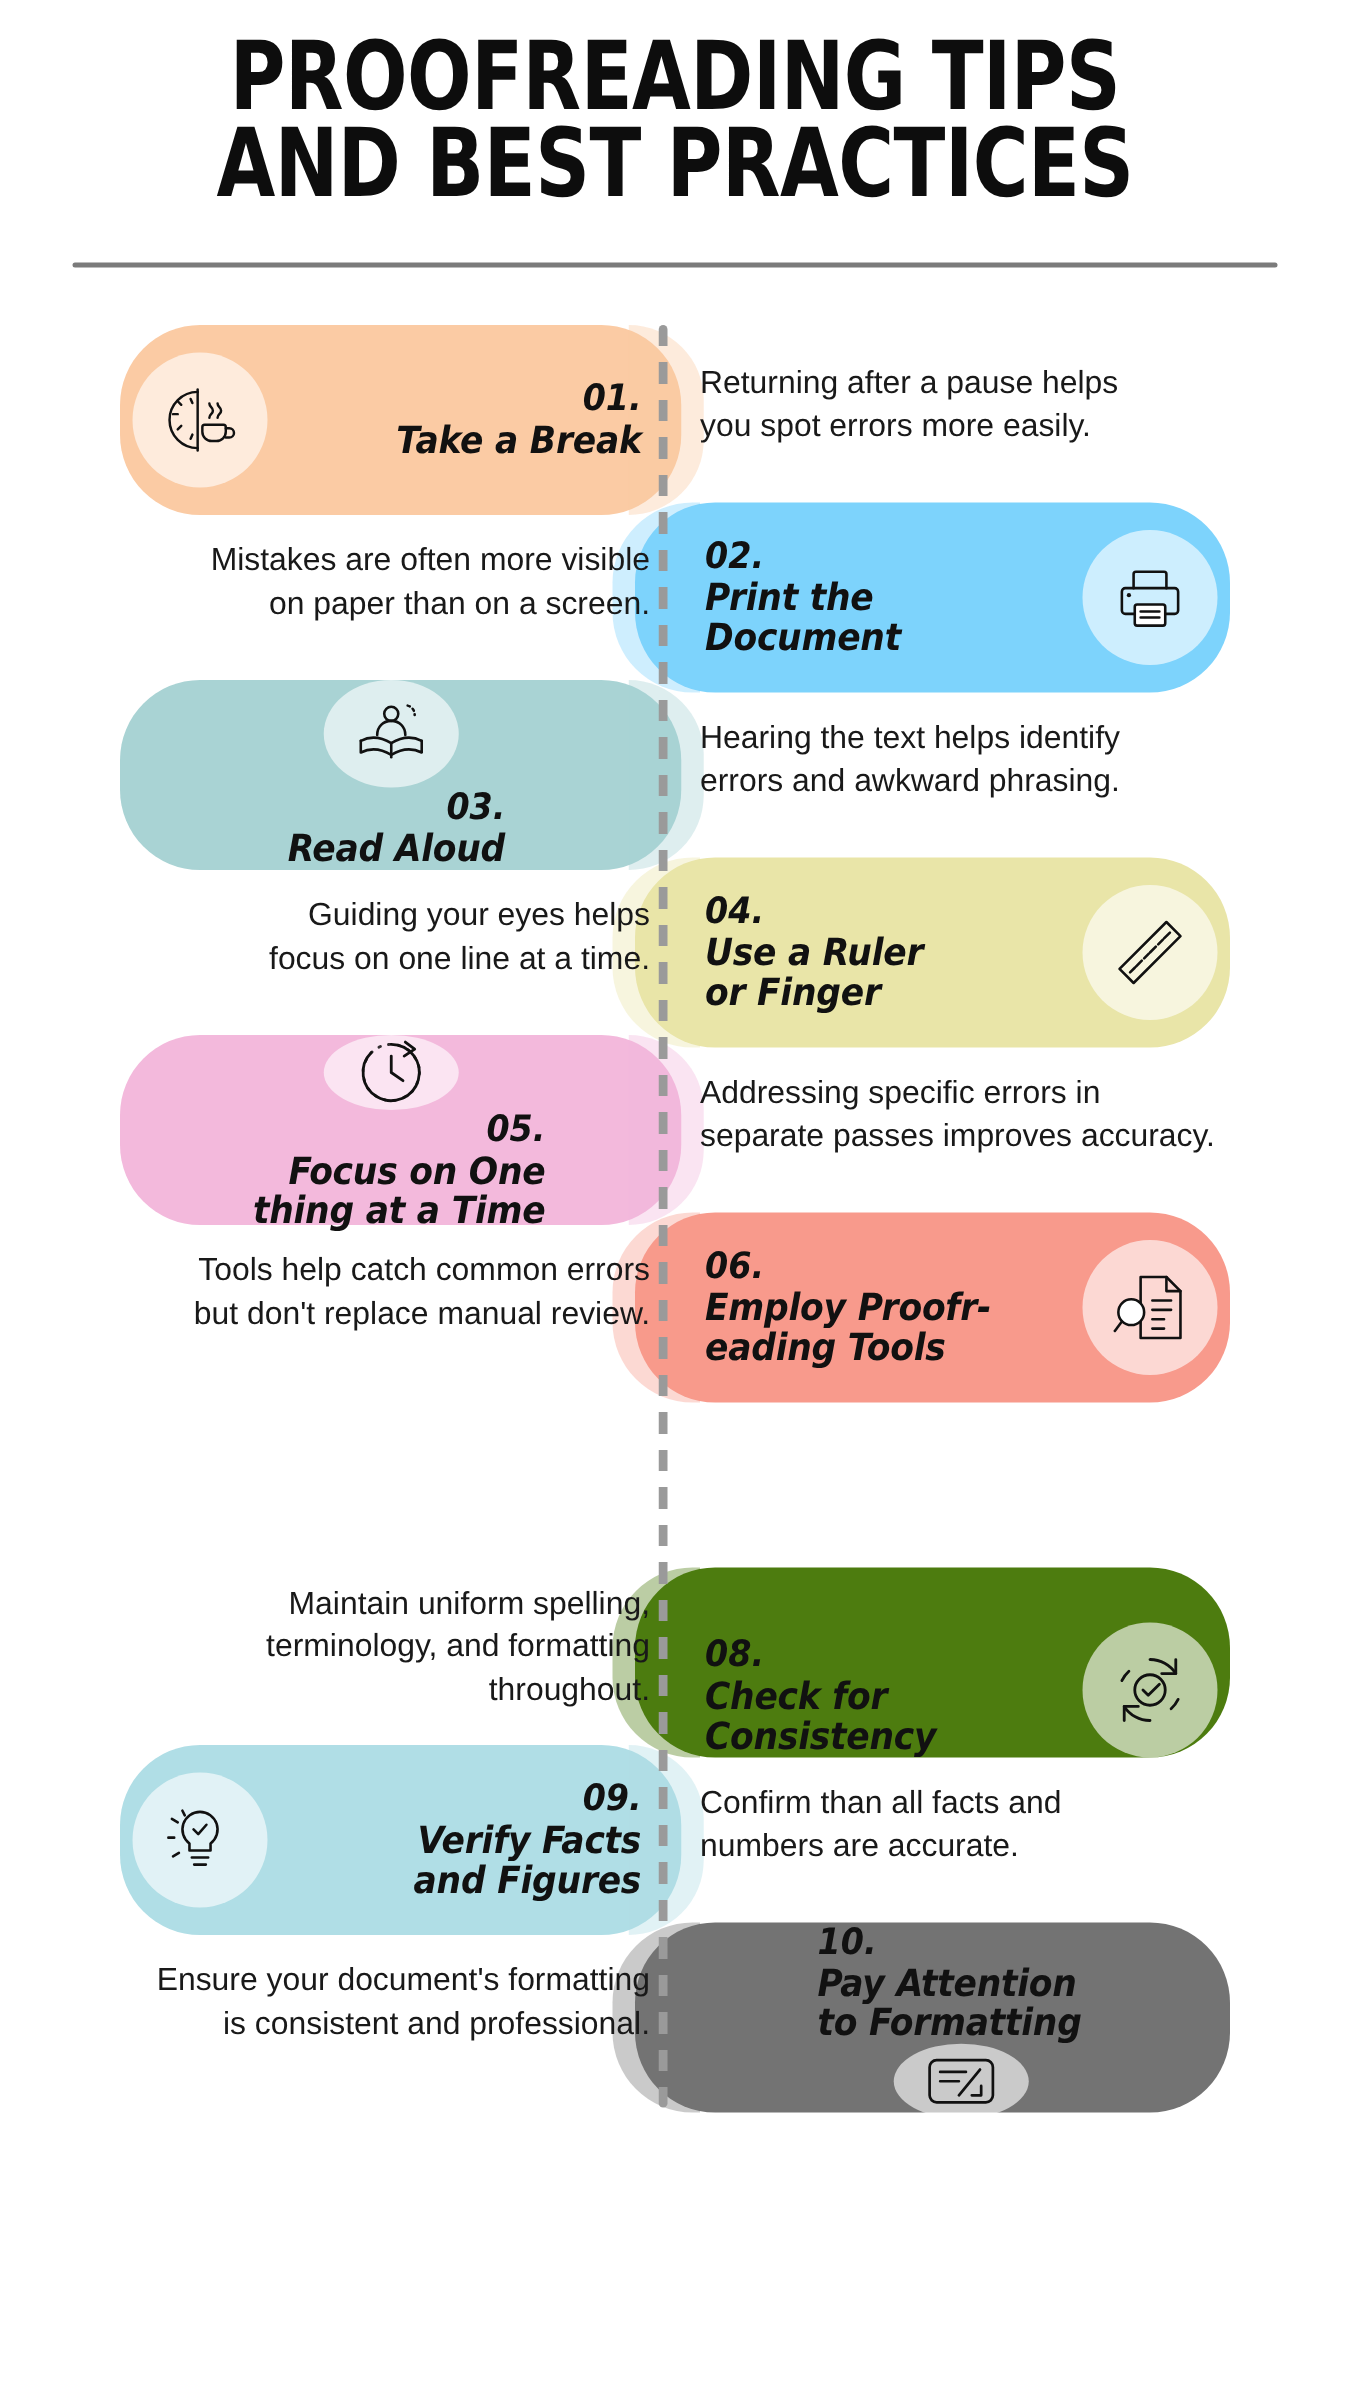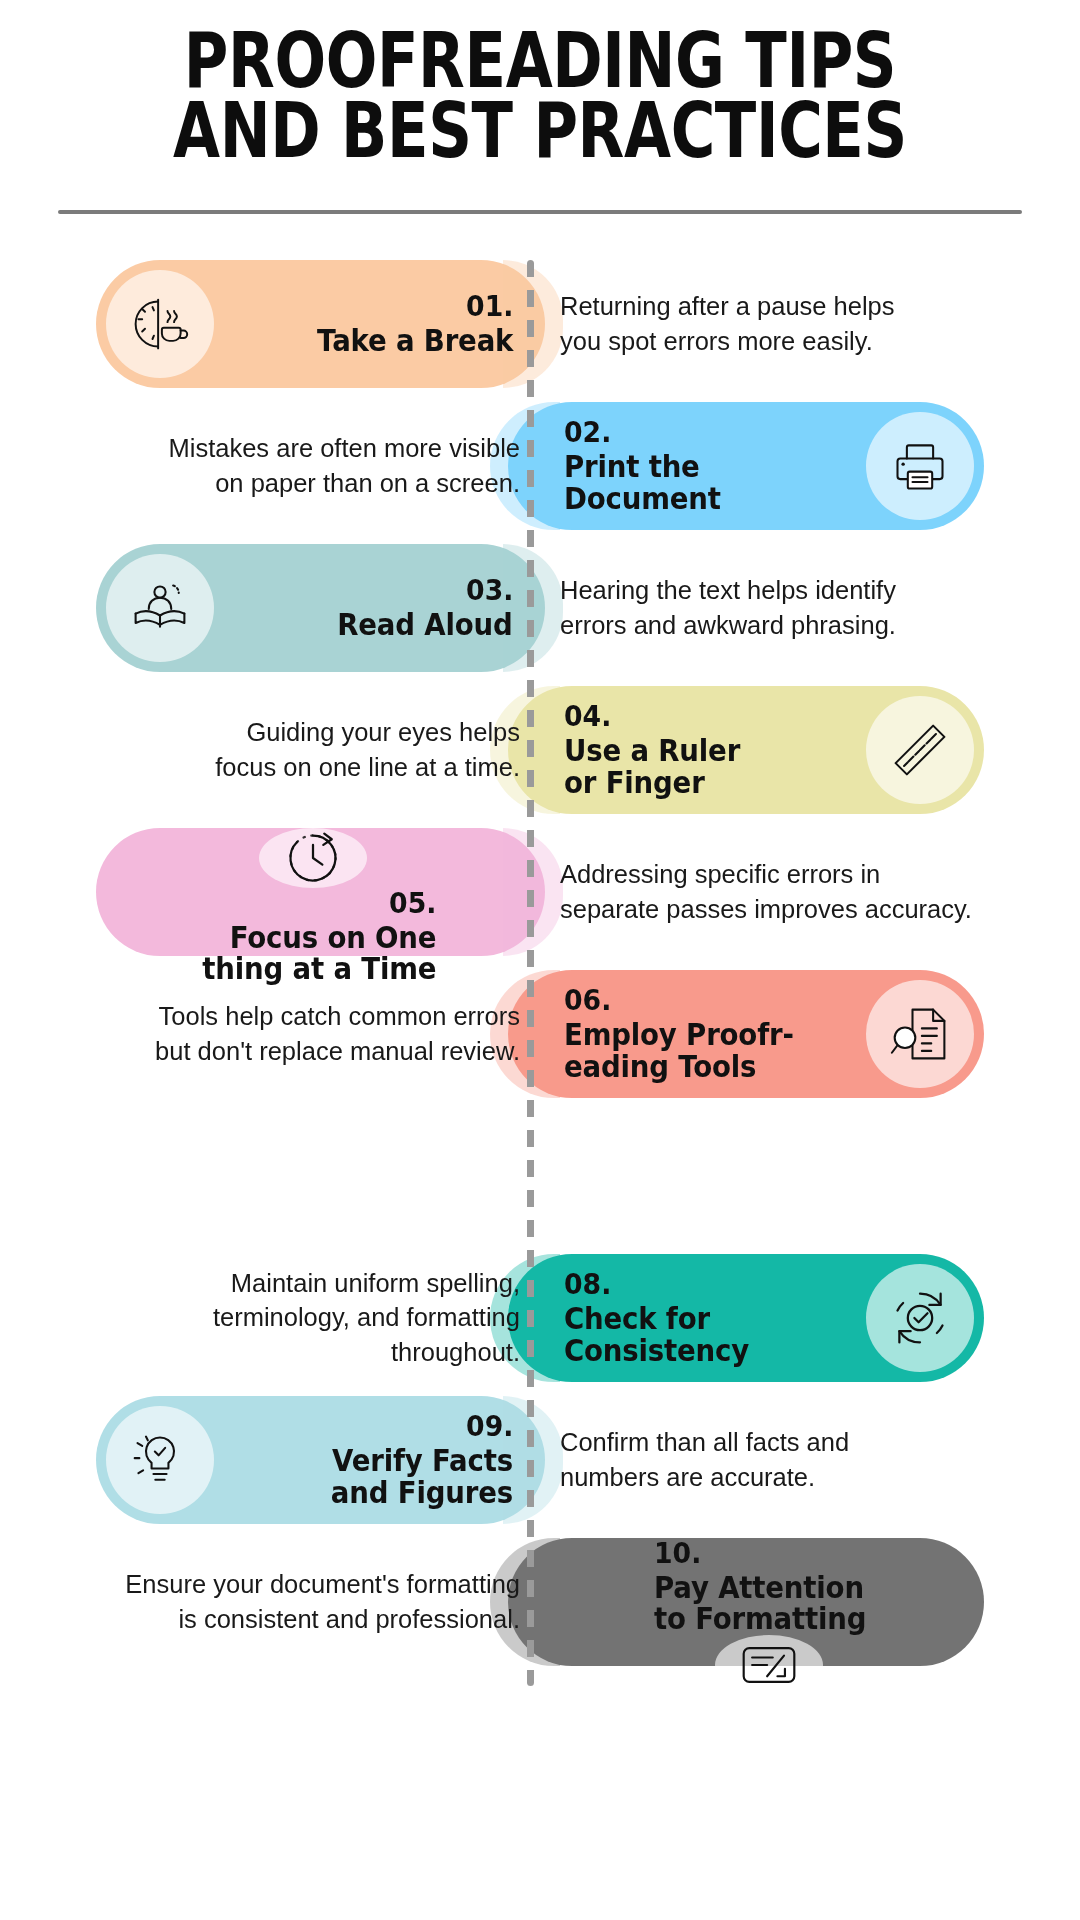--- a/index.html
+++ b/index.html
@@ -68,25 +68,26 @@
     position: relative;
     height: 128px;
     margin-bottom: 14px;
   }
   .row:last-child { margin-bottom: 0; }
 
   
   .pill {
     position: absolute;
     top: 0;
-    height: 128px;
+    height: 152px;
     border-radius: 64px;
     display: flex;
     align-items: center;
     z-index: 2;
+    font-style: italic;
   }
 
   
   .row.left .pill {
     left: 96px;
     right: 535px;
     padding-left: 10px;
     padding-right: 26px;
     flex-direction: row;
     justify-content: space-between;
@@ -253,21 +254,21 @@
     <rect x="19" y="38" width="26" height="18" rx="2" fill="#fff"></rect>
     <path d="M24 44 h16 M24 49 h16"></path>
     <circle cx="14" cy="30" r="1.8" fill="#111" stroke="none"></circle>
   </svg>
         </div>
       </div>
       <div class="desc">Mistakes are often more visible
 on paper than on a screen.</div>
     </div>
     <div class="row left">
-      <div class="pill" style="background: rgb(169, 211, 212);">
+      <div class="pill" style="background: rgb(169, 211, 212); flex-direction: column;">
         <div class="icon-bubble">
           <svg viewBox="0 0 64 64" fill="none" stroke="#111" stroke-width="2.2" stroke-linecap="round" stroke-linejoin="round">
     <circle cx="32" cy="15" r="6"></circle>
     <path d="M20 33 c0 -7 5 -12 12 -12 s12 5 12 12"></path>
     <path d="M6 38 c8 -4 16 -4 26 2 c10 -6 18 -6 26 -2"></path>
     <path d="M6 38 v10 c8 -4 16 -4 26 2 c10 -6 18 -6 26 -2 V38"></path>
     <path d="M32 40 v12"></path>
     <path d="M46 8 a8 8 0 0 1 6 8" stroke-dasharray="2 3"></path>
   </svg>
         </div>
@@ -331,21 +332,21 @@
     <path d="M8 44 L2 52"></path>
   </svg>
         </div>
       </div>
       <div class="desc">Tools help catch common errors
 but don't replace manual review.</div>
     </div>
     <div class="row left">
     </div>
     <div class="row right">
-      <div class="pill" style="background: #14b8a6;">
+      <div class="pill" style="background: #4d7c0f; align-items: flex-end;">
         <div class="label-block">
           <div class="step-num">08.</div>
           <div class="step-title">Check for
 Consistency</div>
         </div>
         <div class="icon-bubble">
           <svg viewBox="0 0 64 64" fill="none" stroke="#111" stroke-width="2.4" stroke-linecap="round" stroke-linejoin="round">
     <circle cx="32" cy="32" r="13"></circle>
     <path d="M26 32 l4.5 4.5 L40 27"></path>
     <path d="M32 6 a26 26 0 0 1 22 12"></path>

